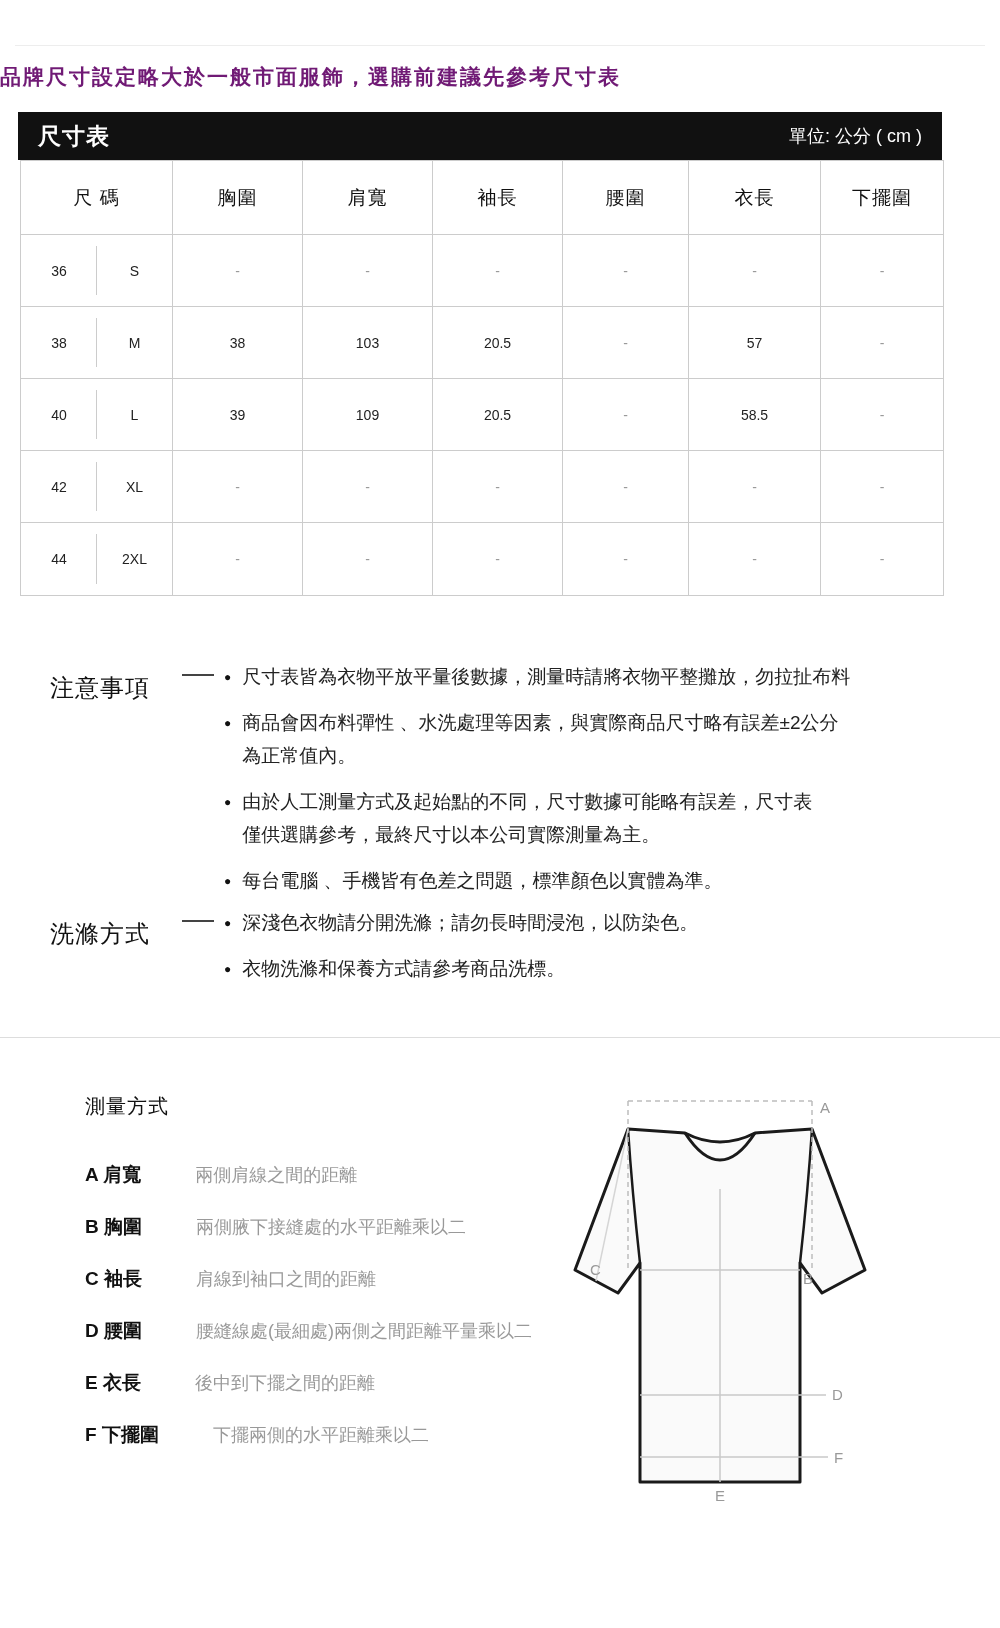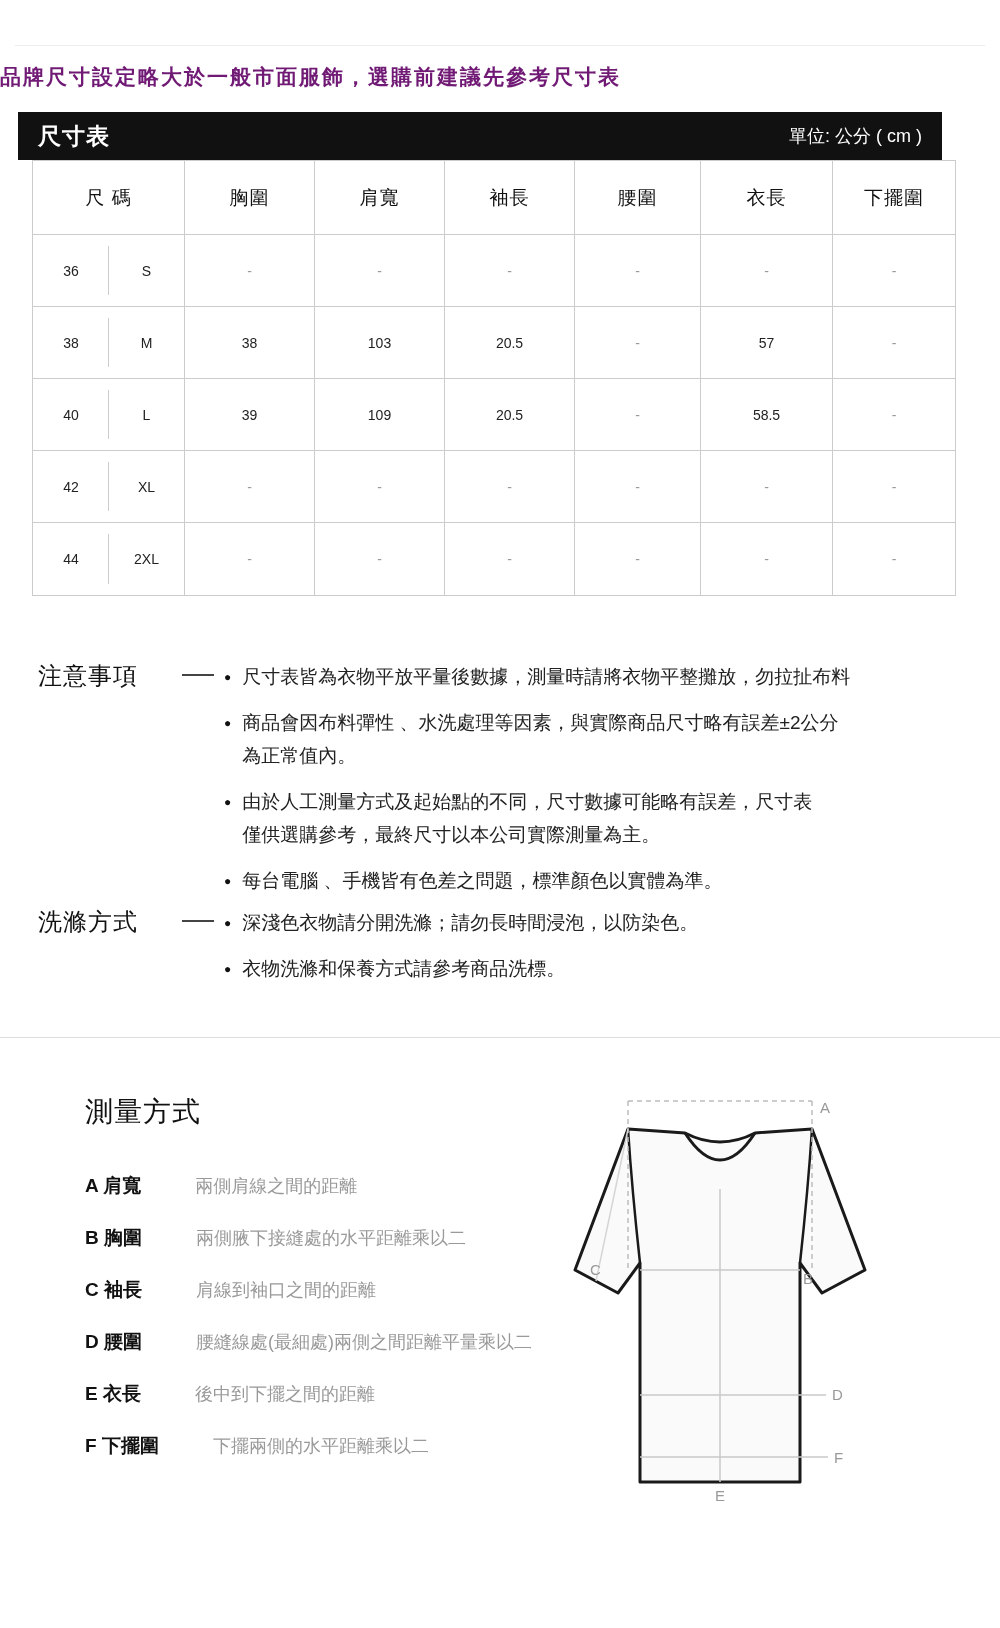--- a/index.html
+++ b/index.html
@@ -10,50 +10,50 @@
 
   .notice { position:absolute; top:63px; left:0; width:100%; 
             color:#701a75; font-size:21px; font-weight:bold; letter-spacing:2px; }
 
   .size-header { position:absolute; top:112px; left:18px; width:924px; height:48px;
                  background:#111; color:#fff; display:flex; align-items:center;
                  justify-content:space-between; padding:0 20px; box-sizing:border-box; }
   .size-header .sh-title { font-size:23px; font-weight:bold; letter-spacing:1px; }
   .size-header .sh-unit  { font-size:18px; font-weight:400; }
 
-  .size-table { position:absolute; top:160px; left:32px; width:924px;
+  .size-table { position:absolute; top:160px; left:20px; width:924px;
                 border:1px solid #ccc; box-sizing:border-box; background:#fff; }
   .t-head { display:grid; grid-template-columns:152px 130px 130px 130px 126px 132px 122px; }
   .t-row  { display:grid; grid-template-columns:76px 76px 130px 130px 130px 126px 132px 122px; }
   .th, .td { box-sizing:border-box; display:flex; align-items:center; justify-content:center;
              border-right:1px solid #ccc; border-bottom:1px solid #ccc; }
   .th { height:74px; font-size:19px; color:#111; letter-spacing:1px; }
   .td { height:72px; font-size:14px; color:#222; }
   .t-head .th:last-child, .t-row .td:last-child { border-right:none; }
   .t-row:last-child .td { border-bottom:none; }
   .td.code { border-right:none; position:relative; }
   .td.code::after { content:""; position:absolute; right:0; top:11px; bottom:11px;
                     width:1px; background:#ccc; }
   .td.empty { color:#9a9a9a; }
 
   .list-section { position:absolute; left:38px; width:924px; display:flex; align-items:flex-start; }
   .list-section.notes   { top:660px; }
   .list-section.washing { top:906px; }
   .sec-head { position:relative; width:186px; flex:none; }
-  .sec-title { margin:0; font-size:24px; font-weight:500; color:#111; letter-spacing:1px; }
+  .sec-title { margin:12px; font-size:24px; font-weight:500; color:#111; letter-spacing:1px; }
   .sec-dash { position:absolute; right:10px; top:14px; width:32px; height:2px; background:#444; }
   .bullets { list-style:none; margin:0; padding:0; }
   .bullets li { display:flex; margin-bottom:13px; }
   .bullet { flex:none; font-size:12px; line-height:12px; color:#111; margin:11px 11px 0 0; }
   .lines .line { display:block; font-size:19px; line-height:33px; color:#222; }
 
   .mid-rule { position:absolute; top:1037px; left:0; right:0; border-top:1px solid #ddd; }
 
   .measure { position:absolute; left:85px; top:1093px; width:470px; }
-  .measure-title { margin:0 0 42px 0; font-size:28px; font-weight:500; letter-spacing:1px; color:#111; }
+  .measure-title { margin:0 0 42px 0; font-size:20px; font-weight:500; letter-spacing:1px; color:#111; }
   .m-item { display:flex; align-items:center; margin-bottom:26px; line-height:26px; }
   .m-key  { flex:none; font-size:19px; font-weight:600; color:#111; margin-right:18px; }
   .m-desc { font-size:18px; color:#999;margin-left:36px; }
 
   .diagram { position:absolute; left:560px; top:1085px; width:330px; height:435px; }
   .diagram svg { display:block; width:330px; height:435px; }
   .diagram text { font-family:"Liberation Sans","DejaVu Sans",sans-serif; font-size:15px; fill:#999; }
 </style>
 </head>
 <body>

